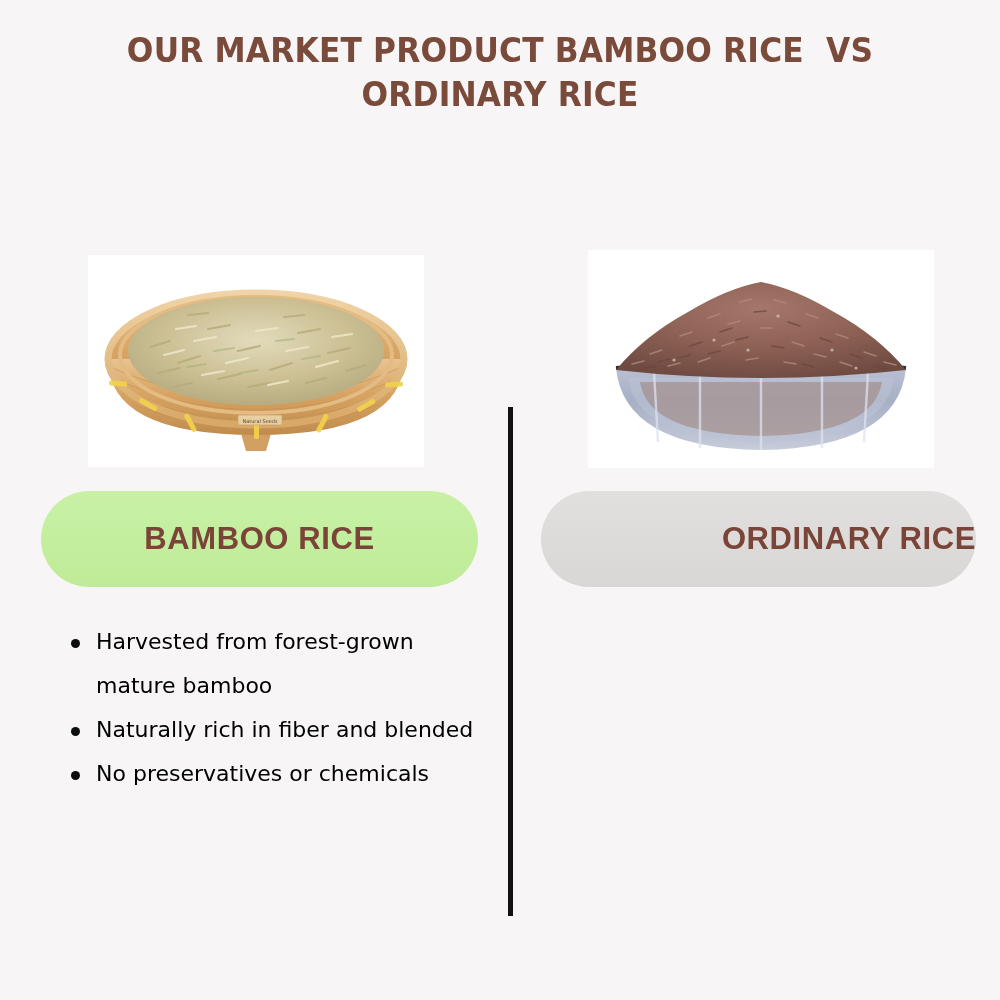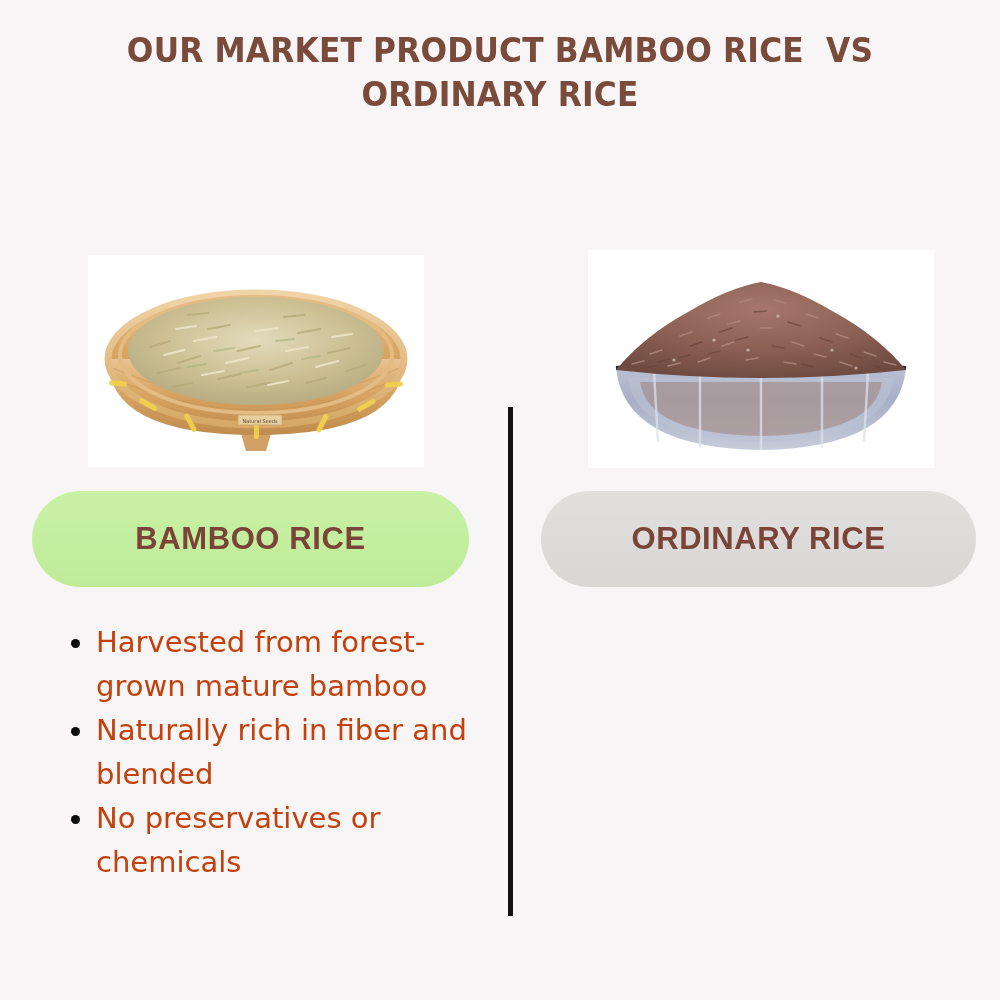--- a/index.html
+++ b/index.html
@@ -42,36 +42,37 @@
   .pill {
     position:absolute; height:96px; border-radius:48px;
     display:flex; align-items:center; justify-content:center;
     color:#7A4438;
     font-family:"Liberation Sans", sans-serif;
     font-weight:bold;
     font-size:31px;
     letter-spacing:0.6px;
   }
   .pill-left {
-    left:32px; top:491px; width:437px;
+    left:41px; top:491px; width:437px;
     background:linear-gradient(180deg,#C9F1A6 0%,#C3EE9E 55%,#BFEB99 100%);
     text-align:right;
   }
   .pill-right {
     left:541px; top:491px; width:435px;
     background:linear-gradient(180deg,#E2E0DE 0%,#DDDBD9 55%,#D9D7D5 100%);
+    justify-content:flex-end;
   }
 
   
   .bullets {
     position:absolute; top:620px;
     font-family:"DejaVu Sans", sans-serif;
-    font-size:29px;
+    font-size:22px;
     line-height:44px;
-    color:#c2410c;
+    color:#000000;
     list-style:none;
   }
   .bullets-left  { left:60px;  width:420px; }
   .bullets-right { left:548px; width:420px; }
   .bullets li {
     position:relative;
     padding-left:36px;
     margin-bottom:0px;
   }
   .bullets li::before {

